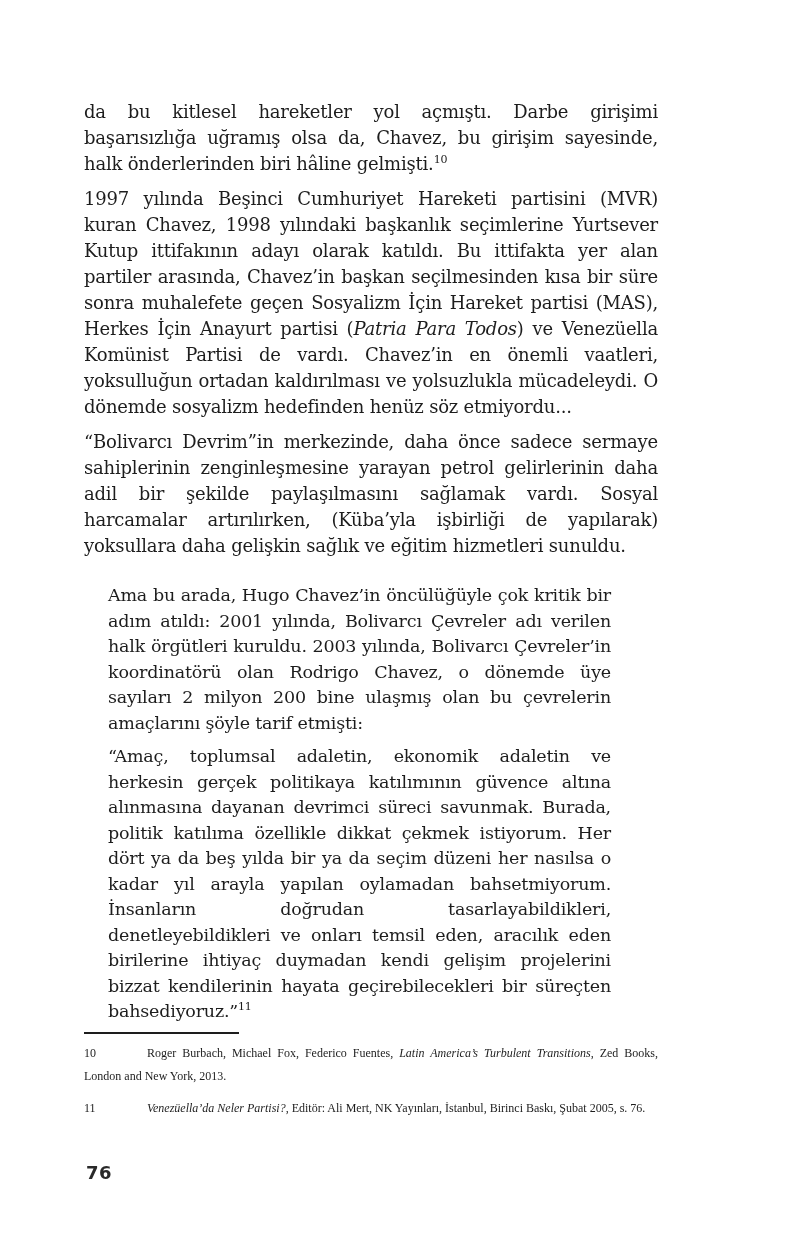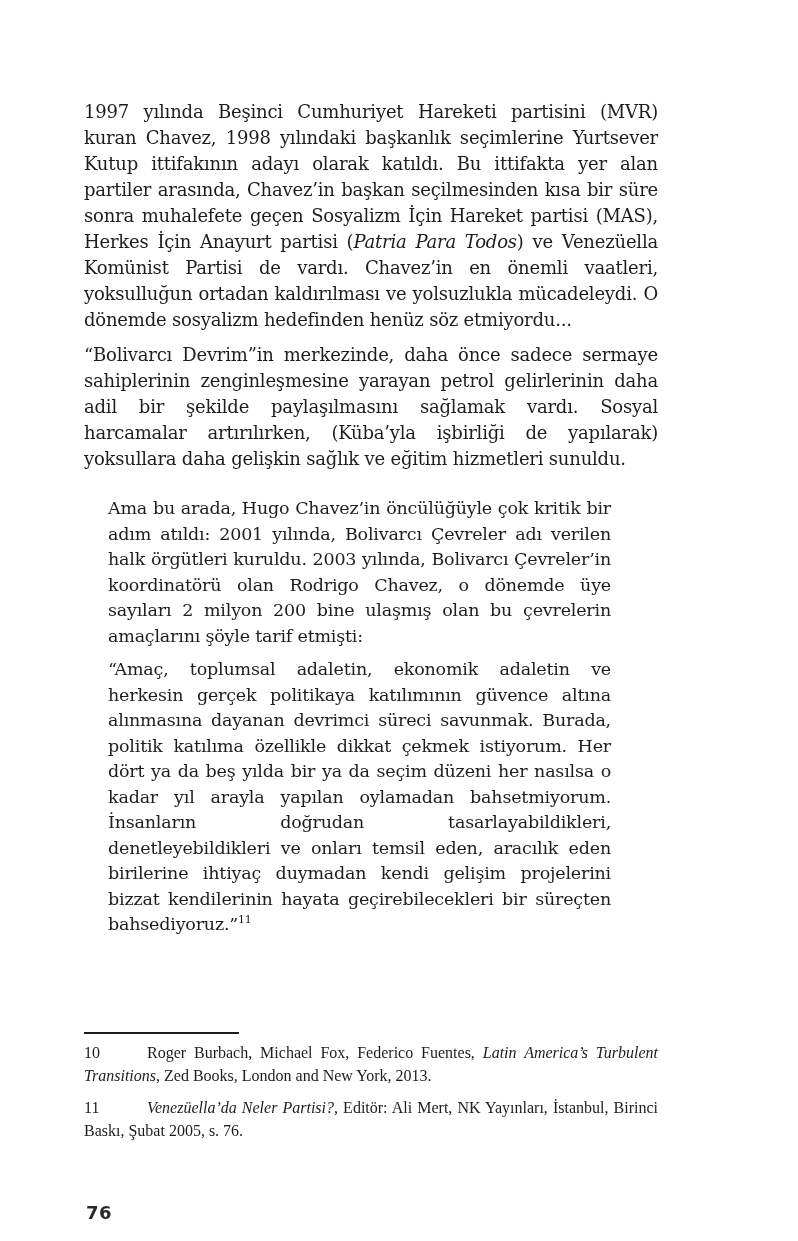--- a/index.html
+++ b/index.html
@@ -43,56 +43,57 @@
     line-height: 0;
     vertical-align: super;
   }
   .footnotes {
     position: absolute;
     left: 84px;
     top: 1032px;
     width: 574px;
     background: #ffffff;
     font-family: "Liberation Serif", serif;
-    font-size: 16px;
+    font-size: 12px;
     line-height: 22.5px;
     color: #1d1d1d;
   }
   .fn-rule {
     width: 155px;
     height: 0;
     border-top: 2px solid #1d1d1d;
     margin-bottom: 8px;
   }
   .footnote {
     margin: 0 0 10px 0;
     text-align: justify;
   }
   .fn-label {
     display: inline-block;
     width: 63px;
   }
   .page-number {
     position: absolute;
     left: 86px;
-    top: 1202px;
+    top: 1162px;
     font-family: "DejaVu Sans", sans-serif;
     font-weight: 700;
     font-size: 18px;
     letter-spacing: 0.5px;
     color: #2a2a2a;
   }
 </style>
 </head>
 <body>
 
 <div class="page">
 
   <main class="content">
 
+    <p class="body-para"><span>da bu kitlesel hareketler yol açmıştı. Darbe girişimi başarısızlığa uğramış olsa da, Chavez, bu girişim sayesinde, halk önderlerinden biri hâline gelmişti.</span><sup class="fn-ref">10</sup></p>
 
     <p class="body-para"><span>1997 yılında Beşinci Cumhuriyet Hareketi partisini (MVR) kuran Chavez, 1998 yılındaki başkanlık seçimlerine Yurtsever Kutup ittifakının adayı olarak katıldı. Bu ittifakta yer alan partiler arasında, Chavez’in başkan seçilmesinden kısa bir süre sonra muhalefete geçen Sosyalizm İçin Hareket partisi (MAS), Herkes İçin Anayurt partisi (</span><em>Patria Para Todos</em><span>) ve Venezüella Komünist Partisi de vardı. Chavez’in en önemli vaatleri, yoksulluğun ortadan kaldırılması ve yolsuzlukla mücadeleydi. O dönemde sosyalizm hedefinden henüz söz etmiyordu...</span></p>
 
     <p class="body-para"><span>“Bolivarcı Devrim”in merkezinde, daha önce sadece sermaye sahiplerinin zenginleşmesine yarayan petrol gelirlerinin daha adil bir şekilde paylaşılmasını sağlamak vardı. Sosyal harcamalar artırılırken, (Küba’yla işbirliği de yapılarak) yoksullara daha gelişkin sağlık ve eğitim hizmetleri sunuldu.</span></p>
 
     <blockquote class="quote">
       <p>Ama bu arada, Hugo Chavez’in öncülüğüyle çok kritik bir adım atıldı: 2001 yılında, Bolivarcı Çevreler adı verilen halk örgütleri kuruldu. 2003 yılında, Bolivarcı Çevreler’in koordinatörü olan Rodrigo Chavez, o dönemde üye sayıları 2 milyon 200 bine ulaşmış olan bu çevrelerin amaçlarını şöyle tarif etmişti:</p>
       <p><span>“Amaç, toplumsal adaletin, ekonomik adaletin ve herkesin gerçek politikaya katılımının güvence altına alınmasına dayanan devrimci süreci savunmak. Burada, politik katılıma özellikle dikkat çekmek istiyorum. Her dört ya da beş yılda bir ya da seçim düzeni her nasılsa o kadar yıl arayla yapılan oylamadan bahsetmiyorum. İnsanların doğrudan tasarlayabildikleri, denetleyebildikleri ve onları temsil eden, aracılık eden birilerine ihtiyaç duymadan kendi gelişim projelerini bizzat kendilerinin hayata geçirebilecekleri bir süreçten bahsediyoruz.”</span><sup class="fn-ref">11</sup></p>
     </blockquote>
 

